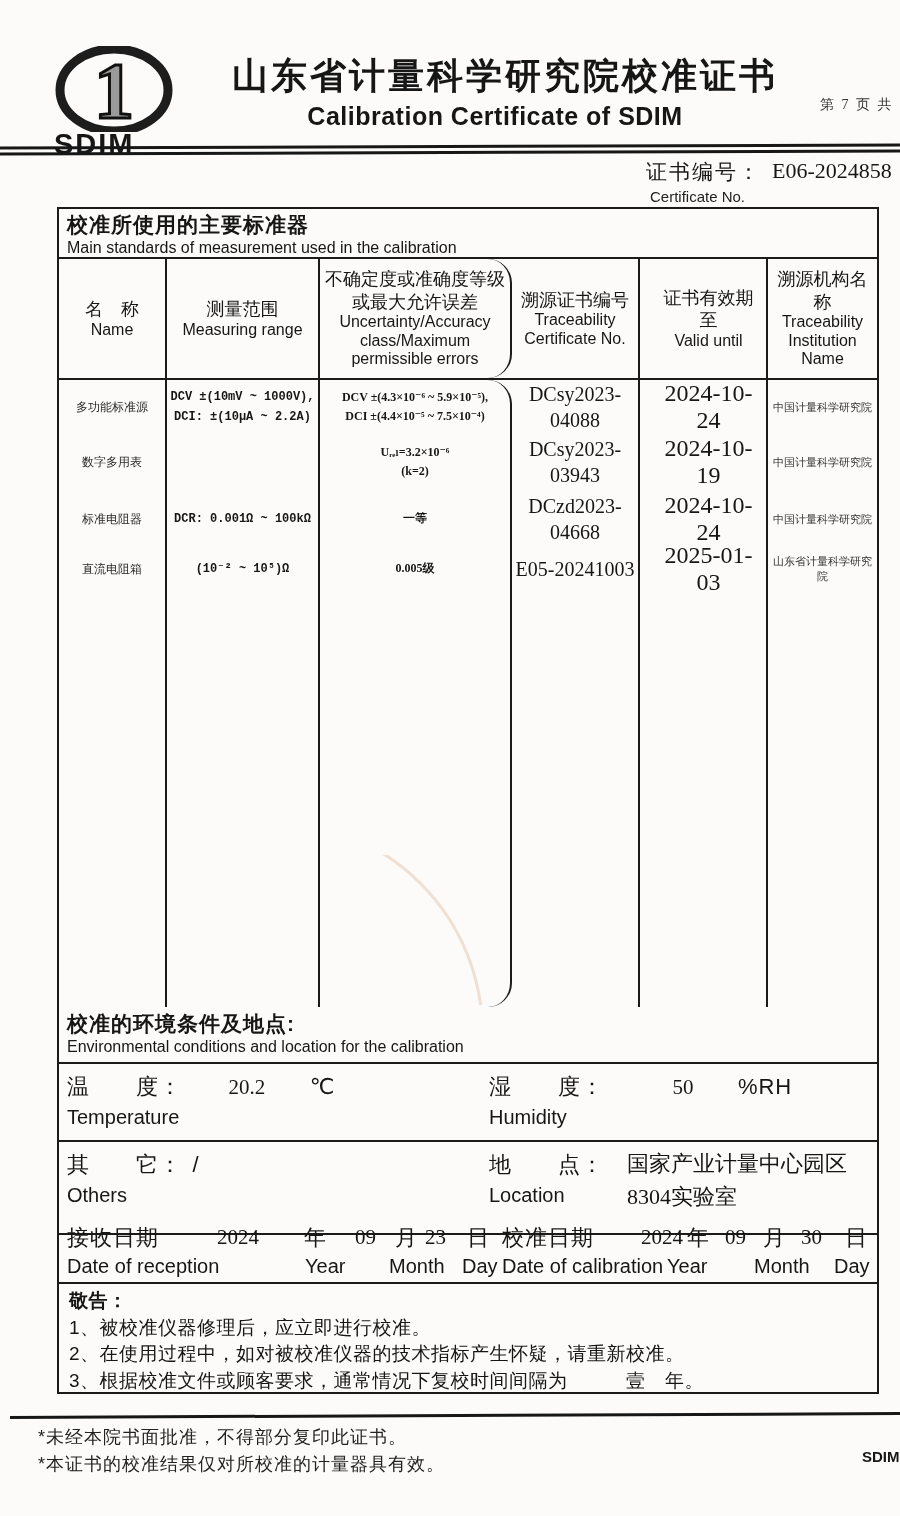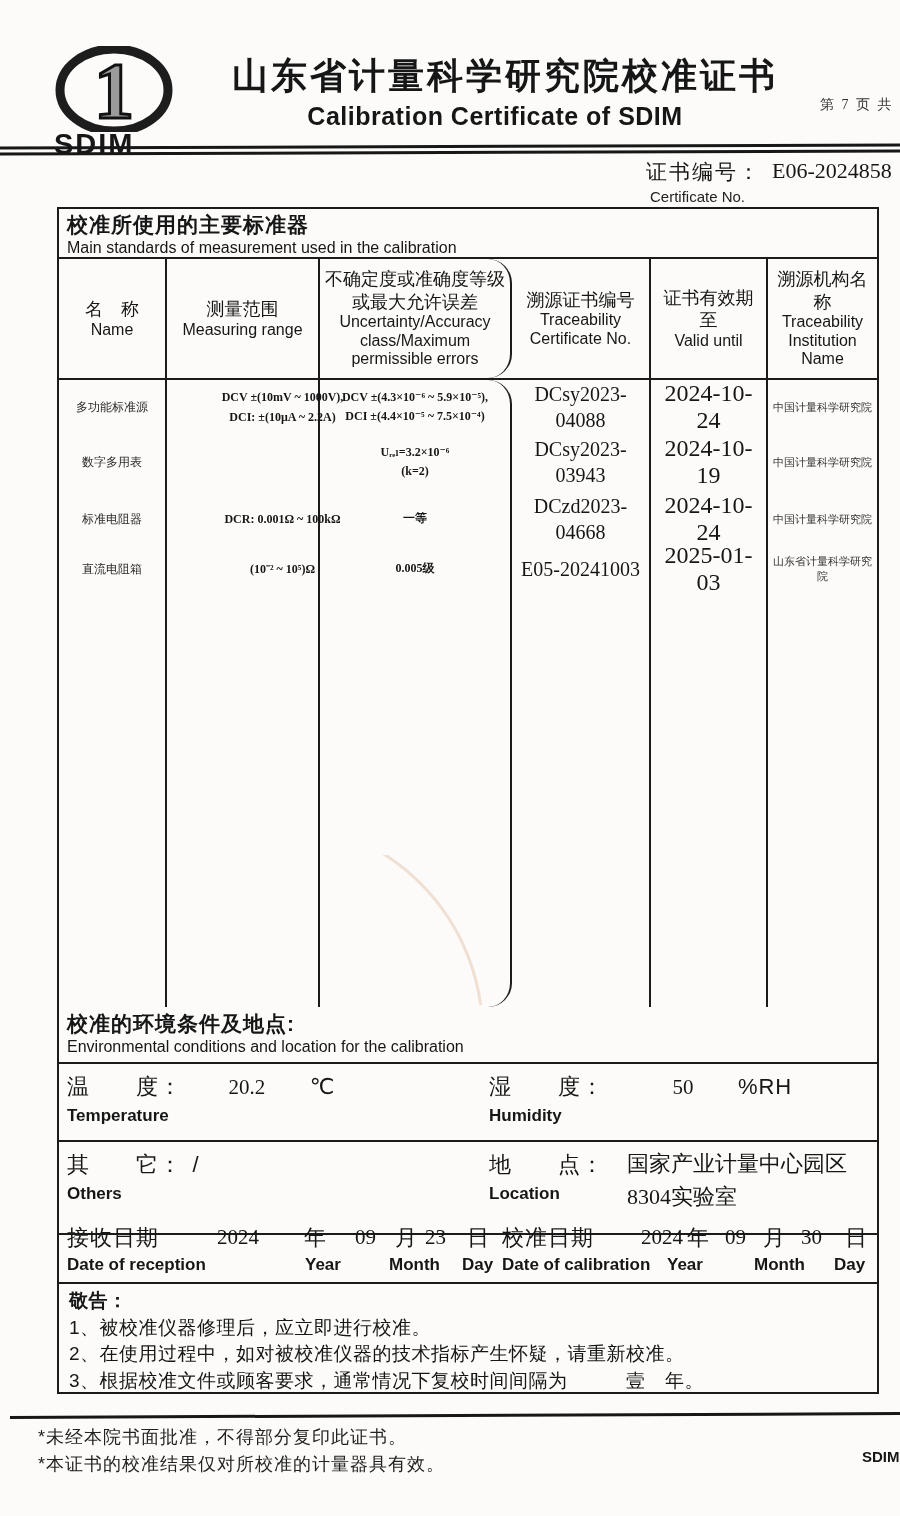--- a/index.html
+++ b/index.html
@@ -24,42 +24,42 @@
   
   .main-box{left:57px;top:207px;width:818px;height:1183px;border:2px solid #1b1b1b;box-sizing:content-box;background:transparent;}
   .sec-title{left:0;top:0;width:100%;height:50px;border-bottom:2px solid #1b1b1b;box-sizing:border-box;padding:2px 0 0 8px;}
   .sec-title .cn{font-size:21px;font-weight:700;letter-spacing:1px;}
   .sec-title .en{font-size:16px;margin-top:0px;}
   .colhead-row{left:0;top:50px;width:100%;height:121px;border-bottom:2px solid #1b1b1b;box-sizing:border-box;}
   .body-row{left:0;top:171px;width:100%;height:627px;}
   .col{position:absolute;top:0;height:100%;border-right:2px solid #1b1b1b;box-sizing:border-box;}
   .col.last{border-right:none;}
   .c1{left:0;width:108px;} .c2{left:108px;width:153px;} .c3{left:261px;width:192px;border-radius:24px;}
-  .c4{left:453px;width:139px;} .c5{left:592px;width:117px;} .c6{left:709px;width:109px;}
+  .c4{left:453px;width:128px;} .c5{left:592px;width:117px;} .c6{left:709px;width:109px;}
   .colhead-cell{display:flex;flex-direction:column;align-items:center;justify-content:center;height:100%;padding:0 3px;box-sizing:border-box;text-align:center;}
   .colhead-cell .cn{font-size:18px;line-height:1.25;}
   .colhead-cell .en{font-size:16px;line-height:1.15;}
   .entry{position:absolute;left:0;width:100%;height:50px;display:flex;align-items:center;justify-content:center;text-align:center;padding:0 2px;box-sizing:border-box;}
   .e1{top:2px;} .e2{top:57px;} .e3{top:114px;} .e4{top:164px;}
   .nm{font-size:12px;color:#2a2a2a;}
-  .rg{font-size:12px;font-weight:700;font-family:Liberation Serif, serif;line-height:1.7;margin-left:40px;}
+  .rg{font-size:12px;font-weight:700;font-family:Liberation Mono, monospace;line-height:1.7;}
   .un{font-size:12px;font-weight:700;font-family:"Liberation Serif","DejaVu Serif",serif;line-height:1.6;}
   .cno{font-size:20px;font-family:"Liberation Serif","DejaVu Serif",serif;line-height:1.3;}
   .vu{font-size:24px;font-family:"Liberation Serif","DejaVu Serif",serif;}
   .inst{font-size:11px;color:#333;}
   
   .env-title{left:0;top:798px;width:100%;height:57px;border-bottom:2px solid #1b1b1b;box-sizing:border-box;padding:3px 0 0 8px;}
   .env-title .cn{font-size:21px;font-weight:700;letter-spacing:1px;}
   .env-title .en{font-size:16px;}
   .row-th{left:0;top:855px;width:100%;height:78px;border-bottom:2px solid #1b1b1b;box-sizing:border-box;}
   .row-ol{left:0;top:933px;width:100%;height:93px;border-bottom:2px solid #1b1b1b;box-sizing:border-box;}
   .row-dt{left:0;top:1008px;width:100%;height:67px;border-bottom:2px solid #1b1b1b;box-sizing:border-box;}
   .row-notes{left:0;top:1075px;width:100%;height:108px;box-sizing:border-box;padding:4px 10px;}
   .lab-cn{font-size:22px;letter-spacing:1px;}
-  .lab-en{font-size:17px;font-weight:bold;}
+  .lab-en{font-size:20px;}
   .val-serif{font-size:21px;font-family:"Liberation Serif","DejaVu Serif",serif;}
   .notes-line{font-size:19px;line-height:26.5px;letter-spacing:.5px;}
   
   .foot-rule{left:10px;top:1414px;width:890px;height:3px;background:#171717;transform:rotate(-.25deg);}
   .footnote{left:38px;top:1424px;font-size:18px;line-height:27px;color:#222;letter-spacing:1px;}
   .brand-mark{left:862px;top:1448px;width:38px;height:20px;overflow:hidden;font-size:15px;font-weight:700;white-space:nowrap;}
   
   .stamp-clip{left:280px;top:855px;width:212px;height:150px;overflow:hidden;pointer-events:none;}
   .stamp-arc{position:absolute;left:-222px;top:-35px;width:420px;height:420px;border-radius:50%;border:3px solid rgba(208,155,118,.28);}
   .logo-wrap{left:50px;top:46px;width:140px;}

